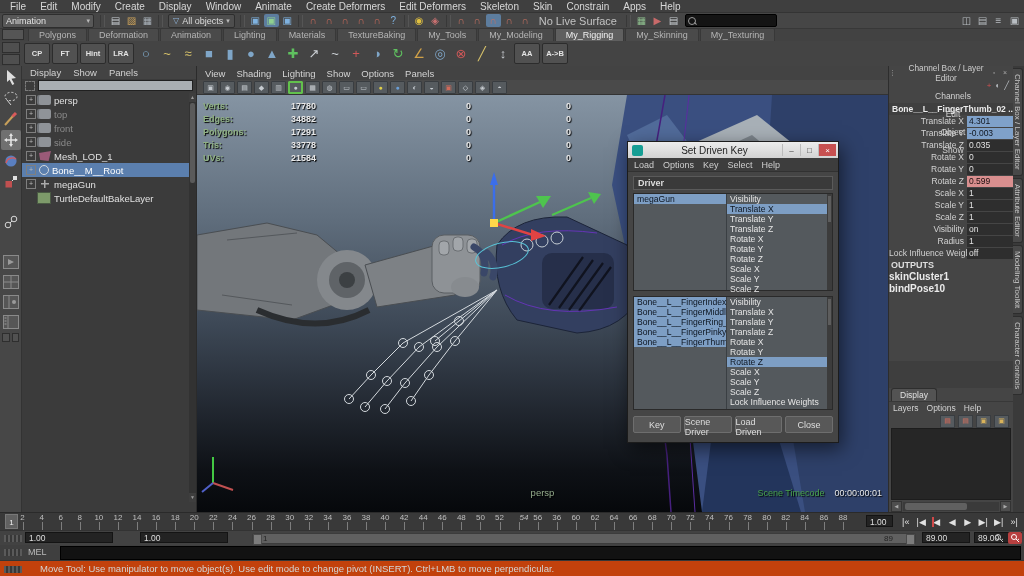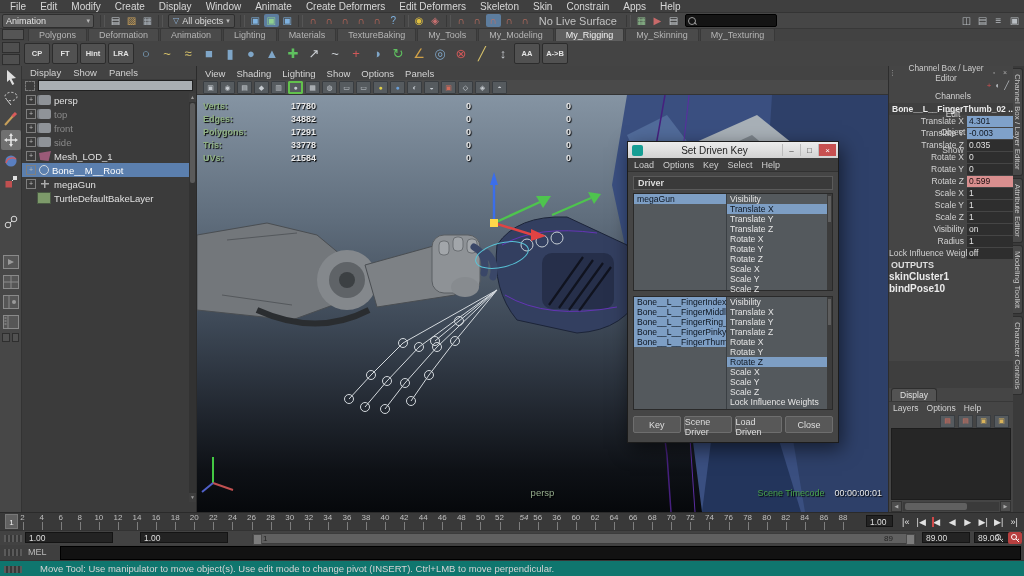--- a/index.html
+++ b/index.html
@@ -170,21 +170,21 @@
   #rangebar .cap{position:absolute;top:0;width:7px;height:9px;background:#7c7c7c;border:1px solid #4a4a4a;}
   #rangebar .s{position:absolute;left:10px;top:0;line-height:9px;}
   #rangebar .e{position:absolute;right:22px;top:0;line-height:9px;}
   #autokeys{position:absolute;right:2px;top:1px;display:flex;gap:2px;}
   .keyico{width:14px;height:12px;display:grid;place-items:center;border-radius:2px;}
   .keyico.red{background:#b84040;}
   
   #cmdline{position:absolute;left:0;top:545px;width:1024px;height:15px;background:#3f3f3f;box-sizing:border-box;}
   #mellabel{position:absolute;left:28px;top:2px;font-size:9px;color:#bababa;}
   #melinput{position:absolute;left:60px;top:1px;right:3px;height:12px;background:#121212;border:1px solid #000;}
-  #helpline{position:absolute;left:0;top:560px;width:1024px;height:16px;background:#0f766e;border-top:1px solid #363636;box-sizing:border-box;}
+  #helpline{position:absolute;left:0;top:560px;width:1024px;height:16px;background:#c2410c;border-top:1px solid #363636;box-sizing:border-box;}
   #helptext{position:absolute;left:40px;top:0;font-size:9.5px;color:#d4d4d4;line-height:15px;white-space:nowrap;}
 </style>
 </head>
 <body>
 
 <div id="app">
 
   <div id="menubar">
       <div class="mitem">File</div>
       <div class="mitem">Edit</div>

